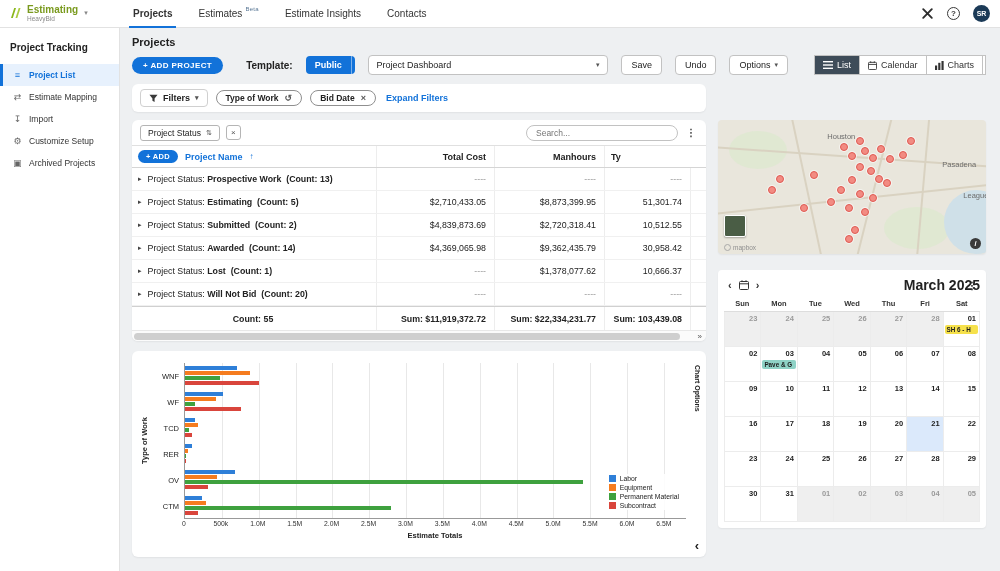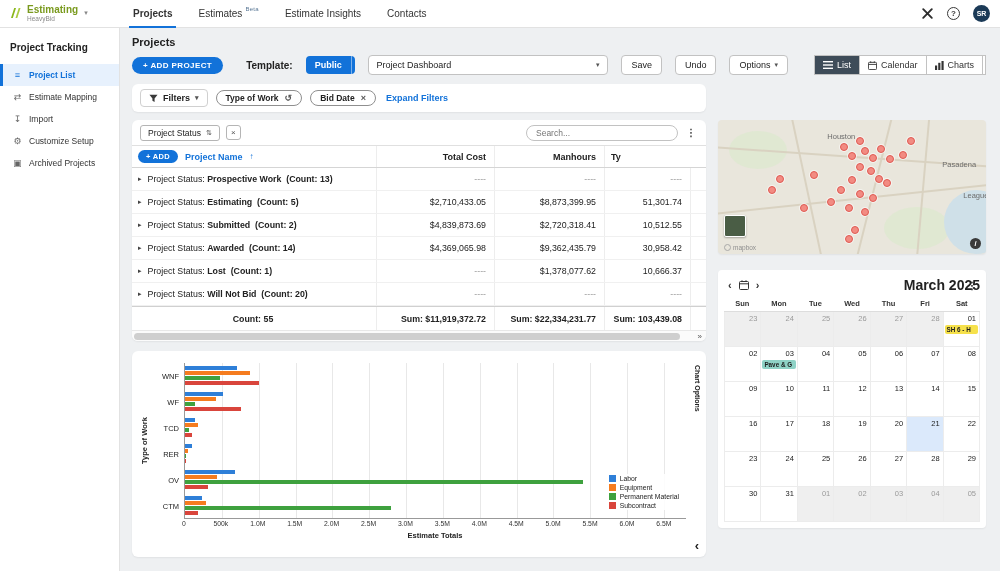--- a/index.html
+++ b/index.html
@@ -136,21 +136,21 @@
   .cal-ic{display:flex;cursor:pointer;z-index:1;color:#333;}
   .cal-title{position:absolute;left:0;right:0;text-align:right;font-size:14px;font-weight:bold;pointer-events:none;}
   .cal-dots{margin-left:auto;font-size:10px;font-weight:bold;cursor:pointer;padding:0 3px;z-index:1;}
   .cal-days{display:grid;grid-template-columns:repeat(7,1fr);border-bottom:1px solid #ddd;}
   .cal-day-h{font-size:7.5px;font-weight:bold;text-align:center;padding:3px 0;color:#333;}
   .cal-grid{display:grid;grid-template-columns:repeat(7,1fr);grid-auto-rows:35px;border-left:1px solid #ececec;}
   .cal-cell{border-right:1px solid #ececec;border-bottom:1px solid #ececec;position:relative;background:#fff;cursor:pointer;overflow:hidden;}
   .cal-cell.muted{background:#efefef;}
   .cal-cell.muted .cal-num{color:#9a9a9a;}
   .cal-cell.today{background:#dbe9fb;}
-  .cal-num{position:absolute;top:2px;right:3px;font-size:7.5px;font-weight:normal;color:#222;}
+  .cal-num{position:absolute;top:2px;right:3px;font-size:7.5px;font-weight:bold;color:#222;}
   .cal-event{position:absolute;left:1px;right:1px;top:13px;font-size:6.3px;font-weight:bold;padding:1px 2px;border-radius:2px;white-space:nowrap;overflow:hidden;color:#1d1d1d;}
 </style>
 </head>
 <body>
 
 <div class="topbar">
   <div class="logo">
     <svg width="13" height="12" viewBox="0 0 13 12">
       <path d="M1 11 L4.2 1 L6 1 L2.8 11 Z" fill="#8ab71c"></path>
       <path d="M5.5 11 L8.7 1 L10.5 1 L7.3 11 Z" fill="#aacb3f"></path>

